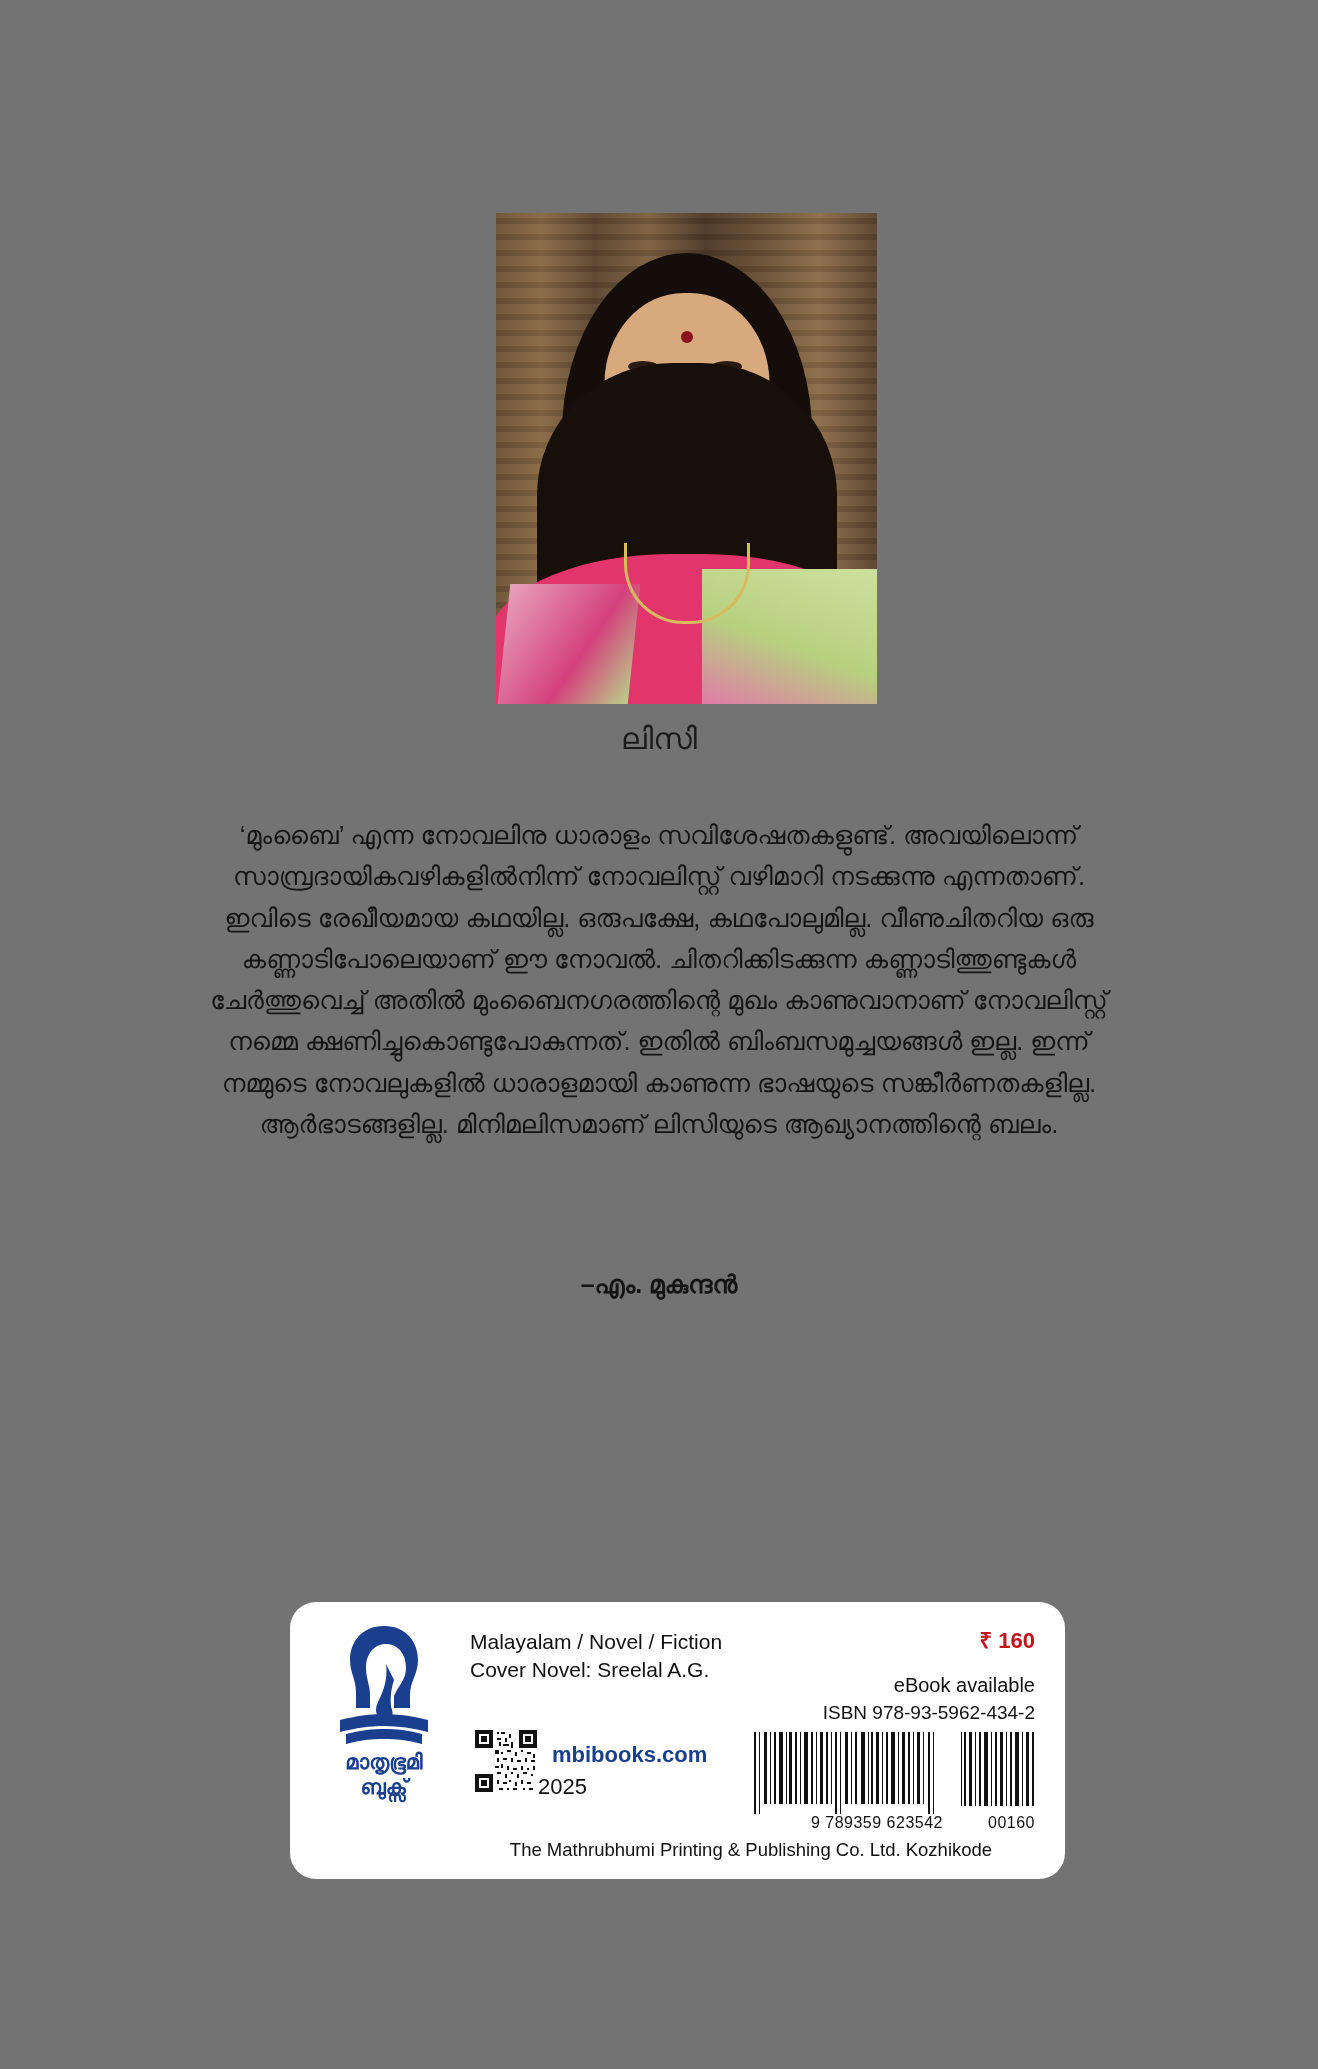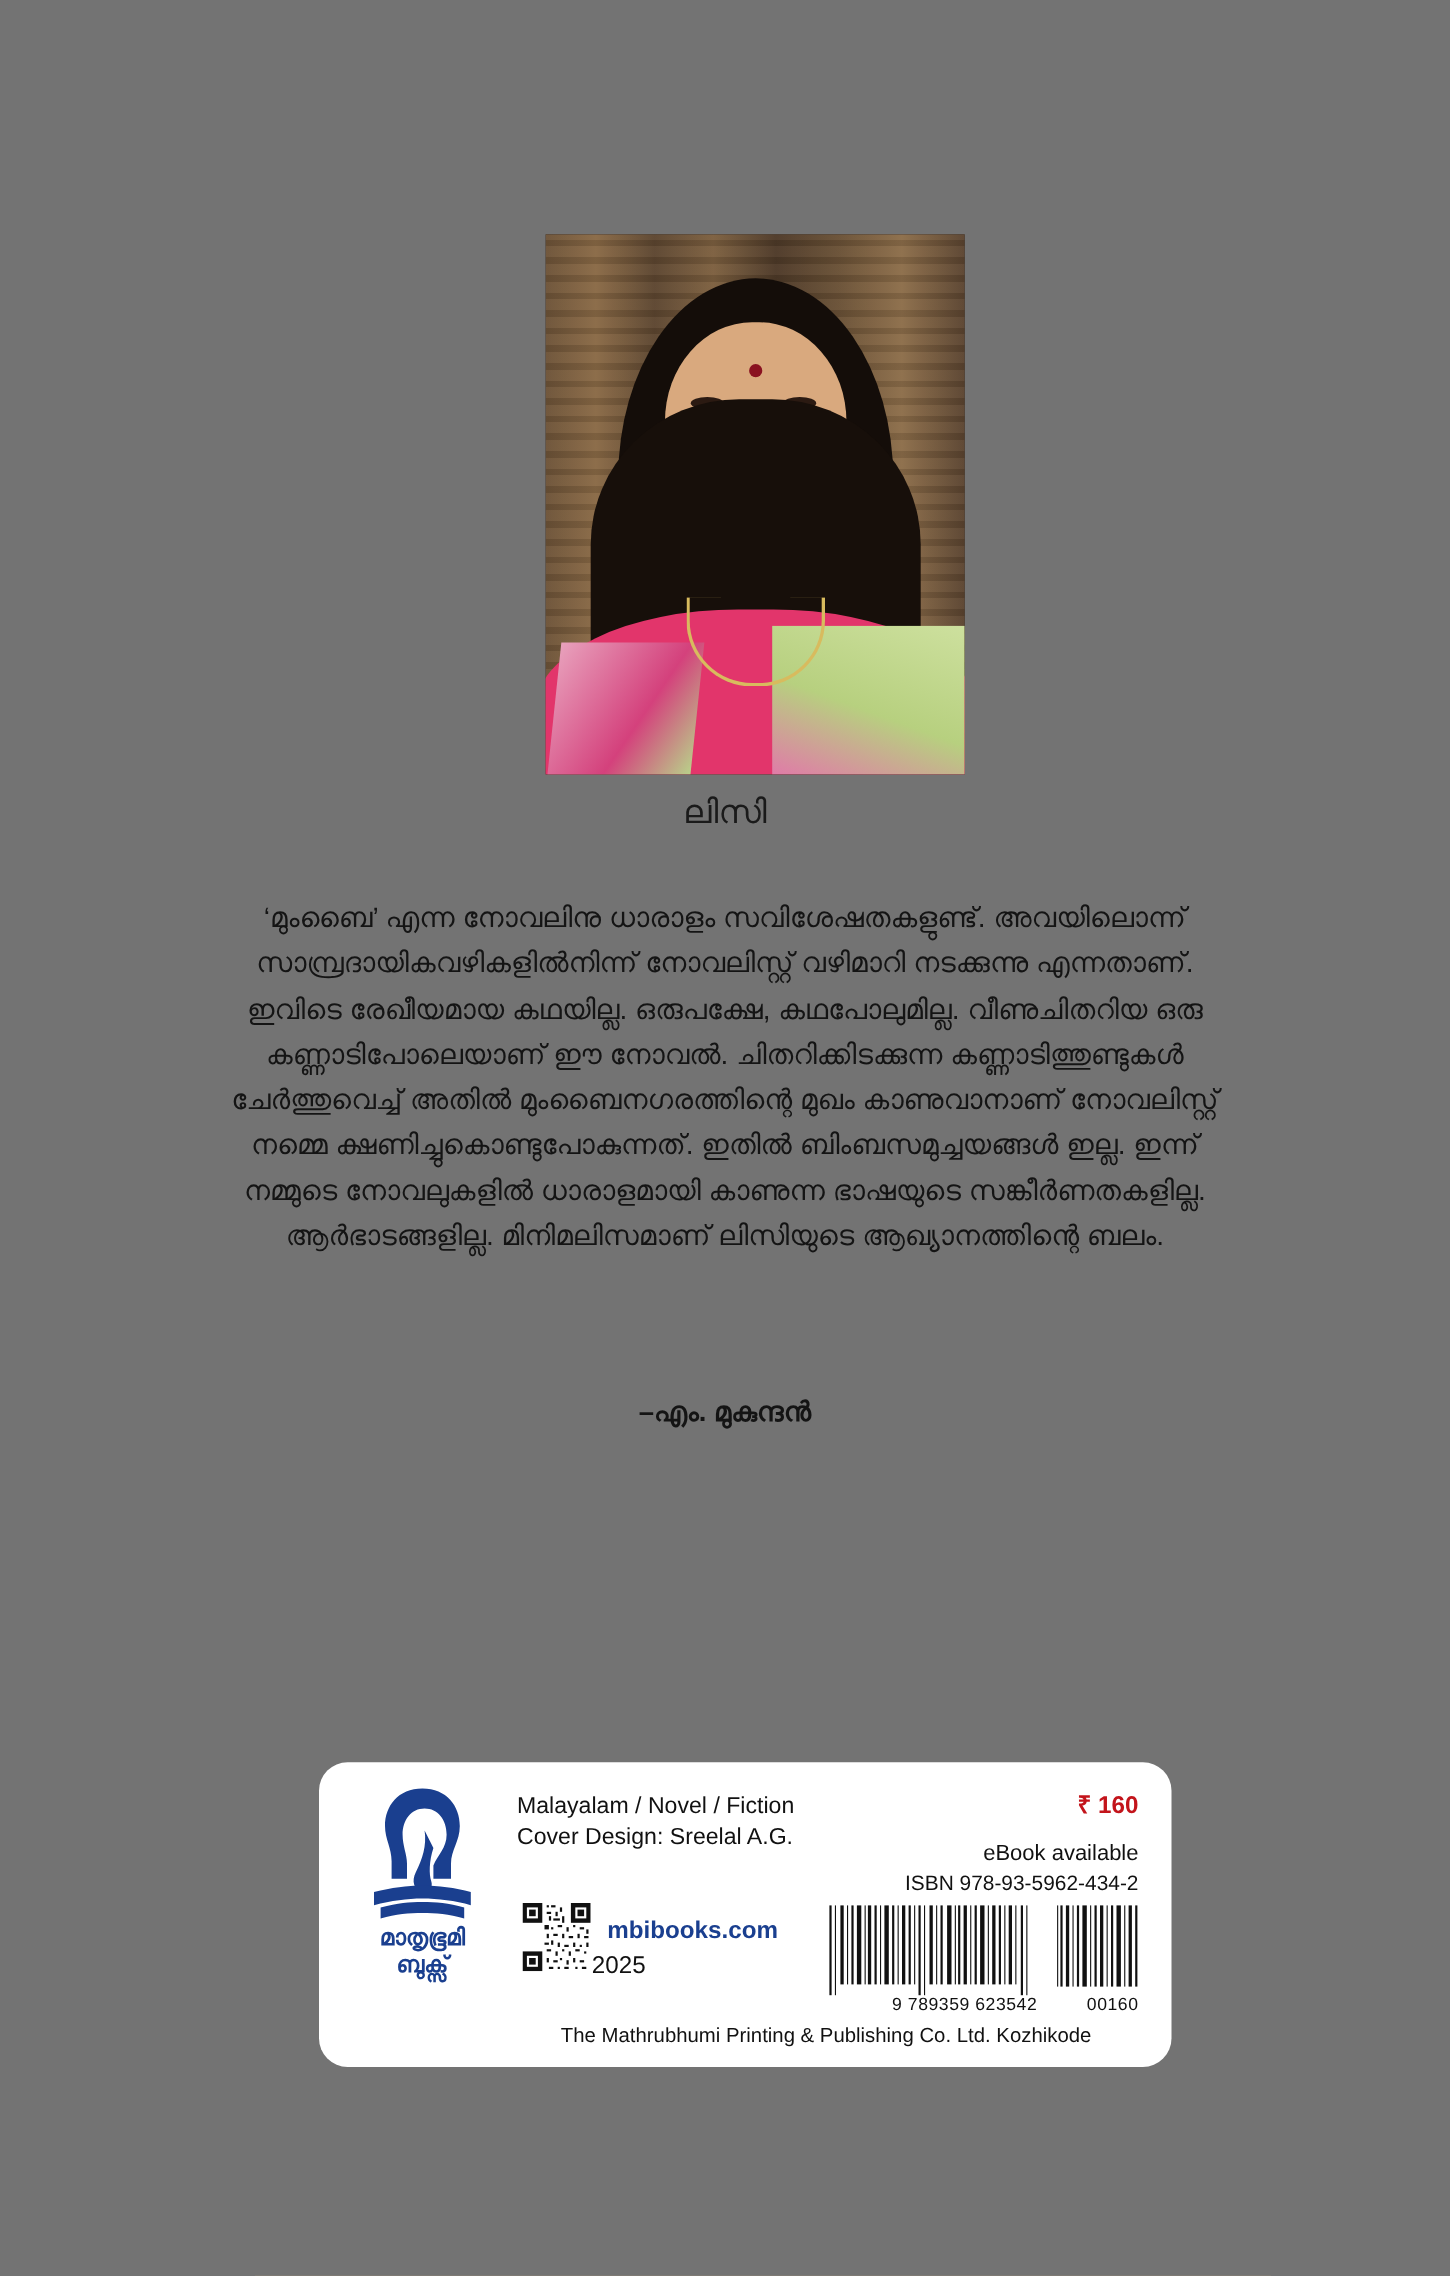--- a/index.html
+++ b/index.html
@@ -383,21 +383,21 @@
         </svg>
       </div>
       <div class="logo-text">
         <div>മാതൃഭൂമി</div>
         <div>ബുക്സ്</div>
       </div>
     </div>
 
     <div class="meta-block">
       <div>Malayalam / Novel / Fiction</div>
-      <div>Cover Design: Sreelal A.G.</div>
+      <div>Cover Novel: Sreelal A.G.</div>
     </div>
 
     <div class="price">₹ 160</div>
     <div class="ebook">eBook available</div>
     <div class="isbn">ISBN 978-93-5962-434-2</div>
 
     <div class="qr">
       <svg width="62" height="62" viewBox="0 0 31 31" aria-hidden="true">
         <rect width="31" height="31" fill="#ffffff"></rect>
         <g fill="#111111">

